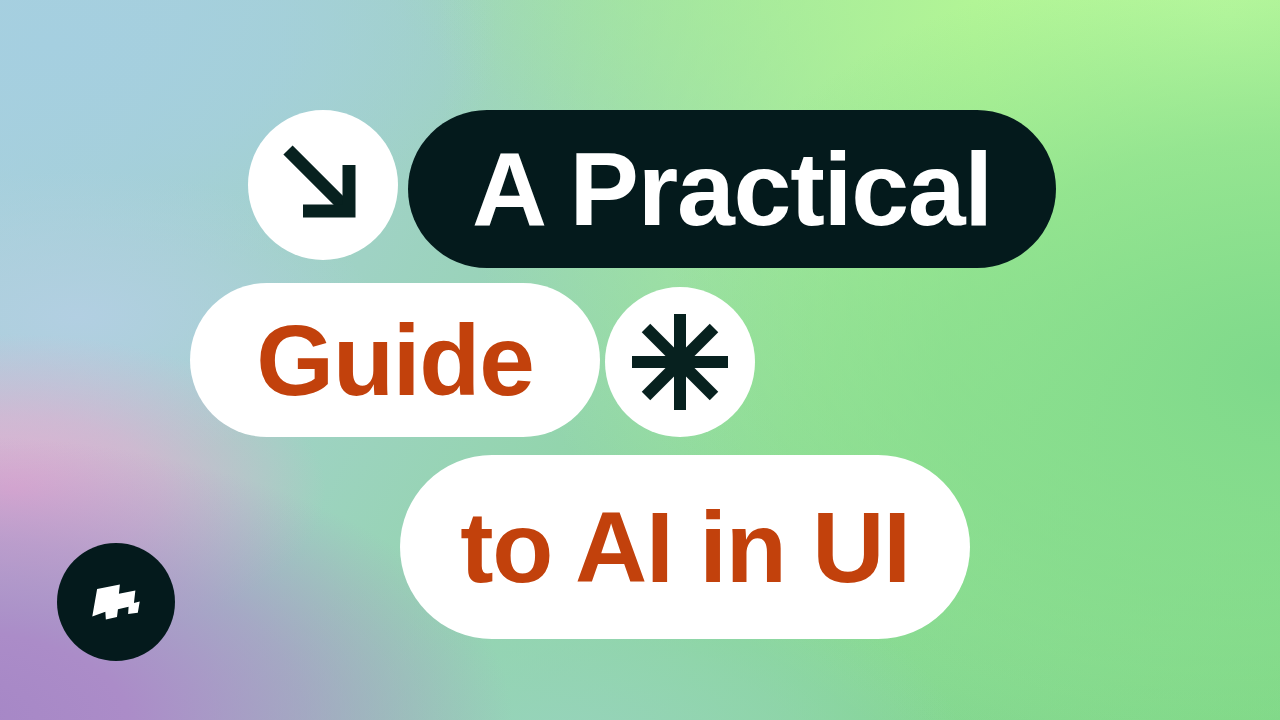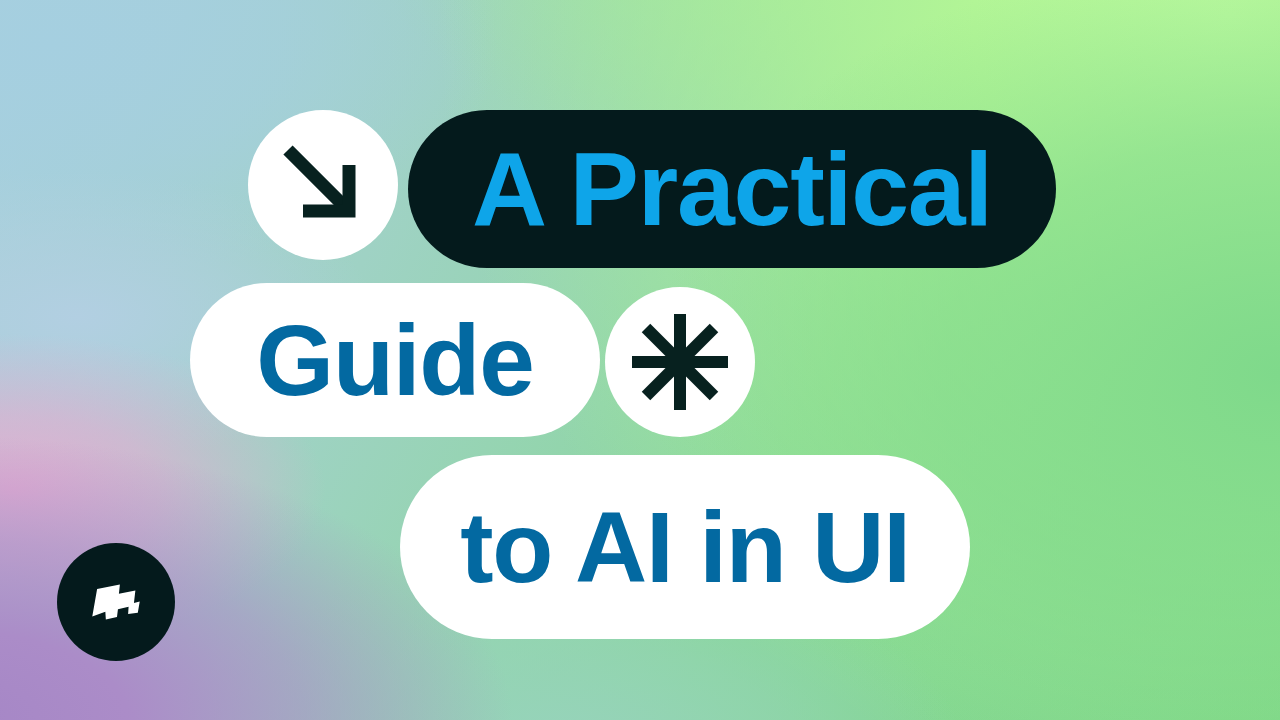--- a/index.html
+++ b/index.html
@@ -39,22 +39,22 @@
     white-space:nowrap;
   }
   .pill-text {
     font-weight:700;
     letter-spacing:-0.012em;
     line-height:1;
     display:block;
   }
   .pill-light { background:#ffffff; }
   .pill-dark  { background:#041a1c; }
-  .txt-dark   { color:#0369a1; }
-  .txt-light  { color:#0ea5e9; }
+  .txt-dark   { color:#c2410c; }
+  .txt-light  { color:#ffffff; }
 
   .circle {
     position:absolute;
     border-radius:50%;
     display:flex; align-items:center; justify-content:center;
   }
 
   
   #arrow-circle   { left:248px; top:110px;  width:150px; height:150px; background:#ffffff; }
   #pill-line-1    { left:408px; top:110px;  width:648px; height:158px; }

